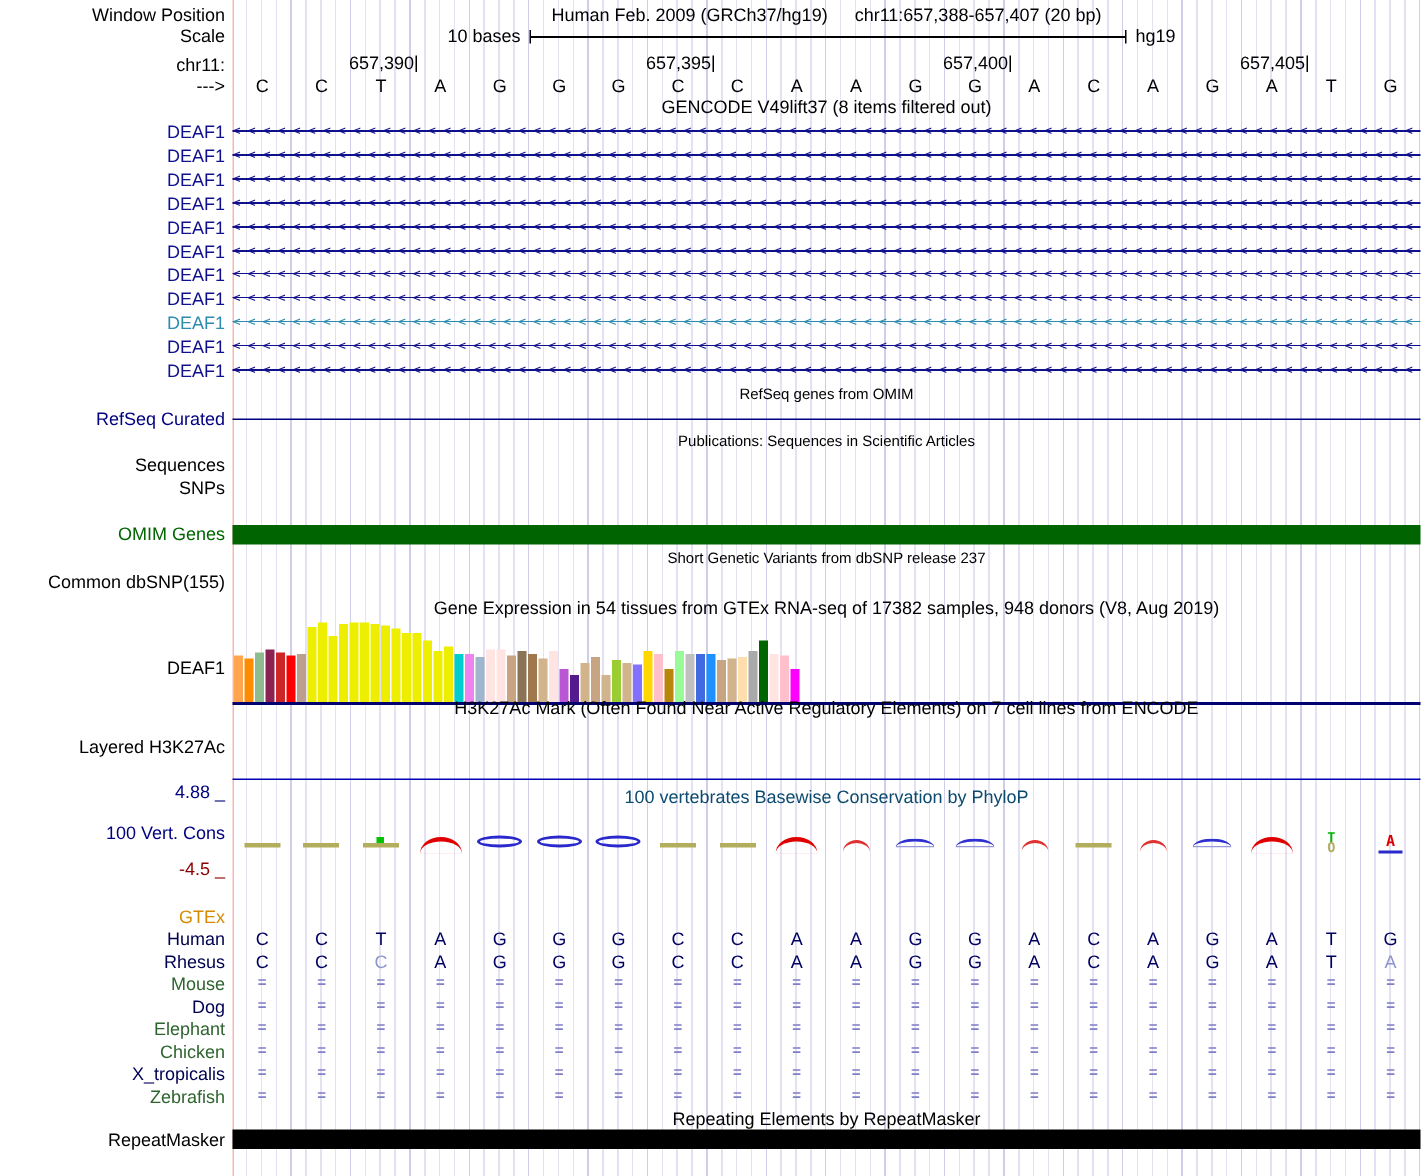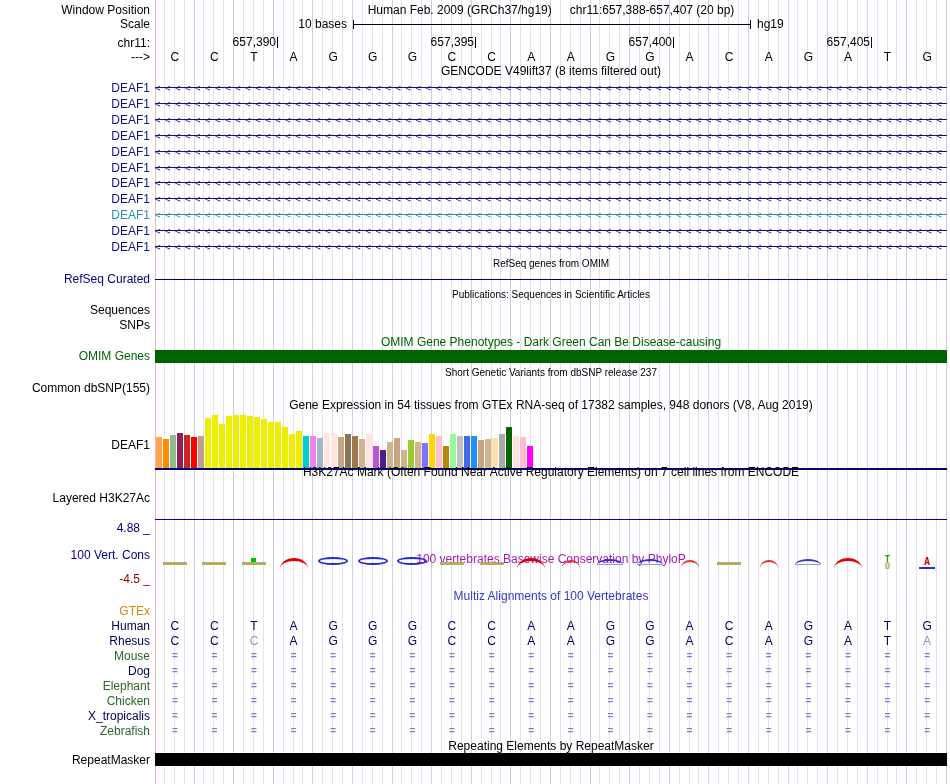--- a/index.html
+++ b/index.html
@@ -114,21 +114,20 @@
     </div>
 
   <div class="trk center small-title" style="top:258px">RefSeq genes from OMIM</div>
   <div class="lbl" style="top:272px;color:#000080">RefSeq Curated</div>
   <div class="hline" style="top:279px;height:1px;background:#000080"></div>
 
   <div class="trk center small-title" style="top:289px">Publications: Sequences in Scientific Articles</div>
   <div class="lbl" style="top:303px">Sequences</div>
   <div class="lbl" style="top:318px">SNPs</div>
 
-  <div class="trk center big-title" style="top:335px;color:#006400">OMIM Gene Phenotypes - Dark Green Can Be Disease-causing</div>
   <div class="lbl" style="top:349px;color:#006400">OMIM Genes</div>
   <div class="hline" style="top:350px;height:13px;background:#006400"></div>
 
   <div class="trk center small-title" style="top:367px">Short Genetic Variants from dbSNP release 237</div>
   <div class="lbl" style="top:381px">Common dbSNP(155)</div>
 
   <div class="trk center big-title" style="top:398px">Gene Expression in 54 tissues from GTEx RNA-seq of 17382 samples, 948 donors (V8, Aug 2019)</div>
   <div class="lbl" style="top:438px">DEAF1</div>
   <div id="gtex-bars" class="bars" style="left:156px;top:412px;height:56px">
       <div class="bar" style="height: 31px; background: rgb(255, 165, 79);"></div>
@@ -186,21 +185,21 @@
       <div class="bar" style="height: 31px; background: rgb(255, 192, 203);"></div>
       <div class="bar" style="height: 22px; background: rgb(255, 0, 255);"></div>
     </div>
   <div class="hline" style="top:468px;height:2px;background:#000070"></div>
 
   <div class="trk center big-title" style="top:465px">H3K27Ac Mark (Often Found Near Active Regulatory Elements) on 7 cell lines from ENCODE</div>
   <div class="lbl" style="top:491px">Layered H3K27Ac</div>
   <div class="hline" style="top:519px;height:1px;background:#0000b4"></div>
 
   <div class="lbl" style="top:521px;color:#000080">4.88 _</div>
-  <div class="trk center big-title" style="top:552px;color:#a21caf">100 vertebrates Basewise Conservation by PhyloP</div>
+  <div class="trk center big-title" style="top:524px;color:#0c4a6e">100 vertebrates Basewise Conservation by PhyloP</div>
   <div class="lbl" style="top:548px;color:#000080">100 Vert. Cons</div>
   <div id="cons-row" class="cons-row" style="top:554px">
       <div class="cons-cell">
         <div class="g-olive"></div>
       </div>
       <div class="cons-cell">
         <div class="g-olive"></div>
       </div>
       <div class="cons-cell">
         <div class="g-olive-dot"></div>
@@ -258,21 +257,20 @@
       </div>
       <div class="cons-cell">
         <div class="g-red-A">
           <span class="a">A</span>
           <span class="u"></span>
         </div>
       </div>
     </div>
   <div class="lbl" style="top:572px;color:#8b0000">-4.5 _</div>
 
-  <div class="trk center big-title" style="top:589px;color:#3737c8">Multiz Alignments of 100 Vertebrates</div>
   <div id="multiz-rows">
       <div class="mz-row" style="top: 604px;"></div>
       <div class="mz-row" style="top: 619px;"><span class="basecell" style="color: rgb(0, 0, 96);">C</span><span class="basecell" style="color: rgb(0, 0, 96);">C</span><span class="basecell" style="color: rgb(0, 0, 96);">T</span><span class="basecell" style="color: rgb(0, 0, 96);">A</span><span class="basecell" style="color: rgb(0, 0, 96);">G</span><span class="basecell" style="color: rgb(0, 0, 96);">G</span><span class="basecell" style="color: rgb(0, 0, 96);">G</span><span class="basecell" style="color: rgb(0, 0, 96);">C</span><span class="basecell" style="color: rgb(0, 0, 96);">C</span><span class="basecell" style="color: rgb(0, 0, 96);">A</span><span class="basecell" style="color: rgb(0, 0, 96);">A</span><span class="basecell" style="color: rgb(0, 0, 96);">G</span><span class="basecell" style="color: rgb(0, 0, 96);">G</span><span class="basecell" style="color: rgb(0, 0, 96);">A</span><span class="basecell" style="color: rgb(0, 0, 96);">C</span><span class="basecell" style="color: rgb(0, 0, 96);">A</span><span class="basecell" style="color: rgb(0, 0, 96);">G</span><span class="basecell" style="color: rgb(0, 0, 96);">A</span><span class="basecell" style="color: rgb(0, 0, 96);">T</span><span class="basecell" style="color: rgb(0, 0, 96);">G</span></div>
       <div class="mz-row" style="top: 634px;"><span class="basecell" style="color: rgb(0, 0, 96);">C</span><span class="basecell" style="color: rgb(0, 0, 96);">C</span><span class="basecell" style="color: rgb(140, 150, 204);">C</span><span class="basecell" style="color: rgb(0, 0, 96);">A</span><span class="basecell" style="color: rgb(0, 0, 96);">G</span><span class="basecell" style="color: rgb(0, 0, 96);">G</span><span class="basecell" style="color: rgb(0, 0, 96);">G</span><span class="basecell" style="color: rgb(0, 0, 96);">C</span><span class="basecell" style="color: rgb(0, 0, 96);">C</span><span class="basecell" style="color: rgb(0, 0, 96);">A</span><span class="basecell" style="color: rgb(0, 0, 96);">A</span><span class="basecell" style="color: rgb(0, 0, 96);">G</span><span class="basecell" style="color: rgb(0, 0, 96);">G</span><span class="basecell" style="color: rgb(0, 0, 96);">A</span><span class="basecell" style="color: rgb(0, 0, 96);">C</span><span class="basecell" style="color: rgb(0, 0, 96);">A</span><span class="basecell" style="color: rgb(0, 0, 96);">G</span><span class="basecell" style="color: rgb(0, 0, 96);">A</span><span class="basecell" style="color: rgb(0, 0, 96);">T</span><span class="basecell" style="color: rgb(140, 150, 204);">A</span></div>
       <div class="mz-row" style="top: 649px;"><span class="basecell ditto">=</span><span class="basecell ditto">=</span><span class="basecell ditto">=</span><span class="basecell ditto">=</span><span class="basecell ditto">=</span><span class="basecell ditto">=</span><span class="basecell ditto">=</span><span class="basecell ditto">=</span><span class="basecell ditto">=</span><span class="basecell ditto">=</span><span class="basecell ditto">=</span><span class="basecell ditto">=</span><span class="basecell ditto">=</span><span class="basecell ditto">=</span><span class="basecell ditto">=</span><span class="basecell ditto">=</span><span class="basecell ditto">=</span><span class="basecell ditto">=</span><span class="basecell ditto">=</span><span class="basecell ditto">=</span></div>
       <div class="mz-row" style="top: 664px;"><span class="basecell ditto">=</span><span class="basecell ditto">=</span><span class="basecell ditto">=</span><span class="basecell ditto">=</span><span class="basecell ditto">=</span><span class="basecell ditto">=</span><span class="basecell ditto">=</span><span class="basecell ditto">=</span><span class="basecell ditto">=</span><span class="basecell ditto">=</span><span class="basecell ditto">=</span><span class="basecell ditto">=</span><span class="basecell ditto">=</span><span class="basecell ditto">=</span><span class="basecell ditto">=</span><span class="basecell ditto">=</span><span class="basecell ditto">=</span><span class="basecell ditto">=</span><span class="basecell ditto">=</span><span class="basecell ditto">=</span></div>
       <div class="mz-row" style="top: 679px;"><span class="basecell ditto">=</span><span class="basecell ditto">=</span><span class="basecell ditto">=</span><span class="basecell ditto">=</span><span class="basecell ditto">=</span><span class="basecell ditto">=</span><span class="basecell ditto">=</span><span class="basecell ditto">=</span><span class="basecell ditto">=</span><span class="basecell ditto">=</span><span class="basecell ditto">=</span><span class="basecell ditto">=</span><span class="basecell ditto">=</span><span class="basecell ditto">=</span><span class="basecell ditto">=</span><span class="basecell ditto">=</span><span class="basecell ditto">=</span><span class="basecell ditto">=</span><span class="basecell ditto">=</span><span class="basecell ditto">=</span></div>
       <div class="mz-row" style="top: 694px;"><span class="basecell ditto">=</span><span class="basecell ditto">=</span><span class="basecell ditto">=</span><span class="basecell ditto">=</span><span class="basecell ditto">=</span><span class="basecell ditto">=</span><span class="basecell ditto">=</span><span class="basecell ditto">=</span><span class="basecell ditto">=</span><span class="basecell ditto">=</span><span class="basecell ditto">=</span><span class="basecell ditto">=</span><span class="basecell ditto">=</span><span class="basecell ditto">=</span><span class="basecell ditto">=</span><span class="basecell ditto">=</span><span class="basecell ditto">=</span><span class="basecell ditto">=</span><span class="basecell ditto">=</span><span class="basecell ditto">=</span></div>
       <div class="mz-row" style="top: 709px;"><span class="basecell ditto">=</span><span class="basecell ditto">=</span><span class="basecell ditto">=</span><span class="basecell ditto">=</span><span class="basecell ditto">=</span><span class="basecell ditto">=</span><span class="basecell ditto">=</span><span class="basecell ditto">=</span><span class="basecell ditto">=</span><span class="basecell ditto">=</span><span class="basecell ditto">=</span><span class="basecell ditto">=</span><span class="basecell ditto">=</span><span class="basecell ditto">=</span><span class="basecell ditto">=</span><span class="basecell ditto">=</span><span class="basecell ditto">=</span><span class="basecell ditto">=</span><span class="basecell ditto">=</span><span class="basecell ditto">=</span></div>
       <div class="mz-row" style="top: 724px;"><span class="basecell ditto">=</span><span class="basecell ditto">=</span><span class="basecell ditto">=</span><span class="basecell ditto">=</span><span class="basecell ditto">=</span><span class="basecell ditto">=</span><span class="basecell ditto">=</span><span class="basecell ditto">=</span><span class="basecell ditto">=</span><span class="basecell ditto">=</span><span class="basecell ditto">=</span><span class="basecell ditto">=</span><span class="basecell ditto">=</span><span class="basecell ditto">=</span><span class="basecell ditto">=</span><span class="basecell ditto">=</span><span class="basecell ditto">=</span><span class="basecell ditto">=</span><span class="basecell ditto">=</span><span class="basecell ditto">=</span></div>

